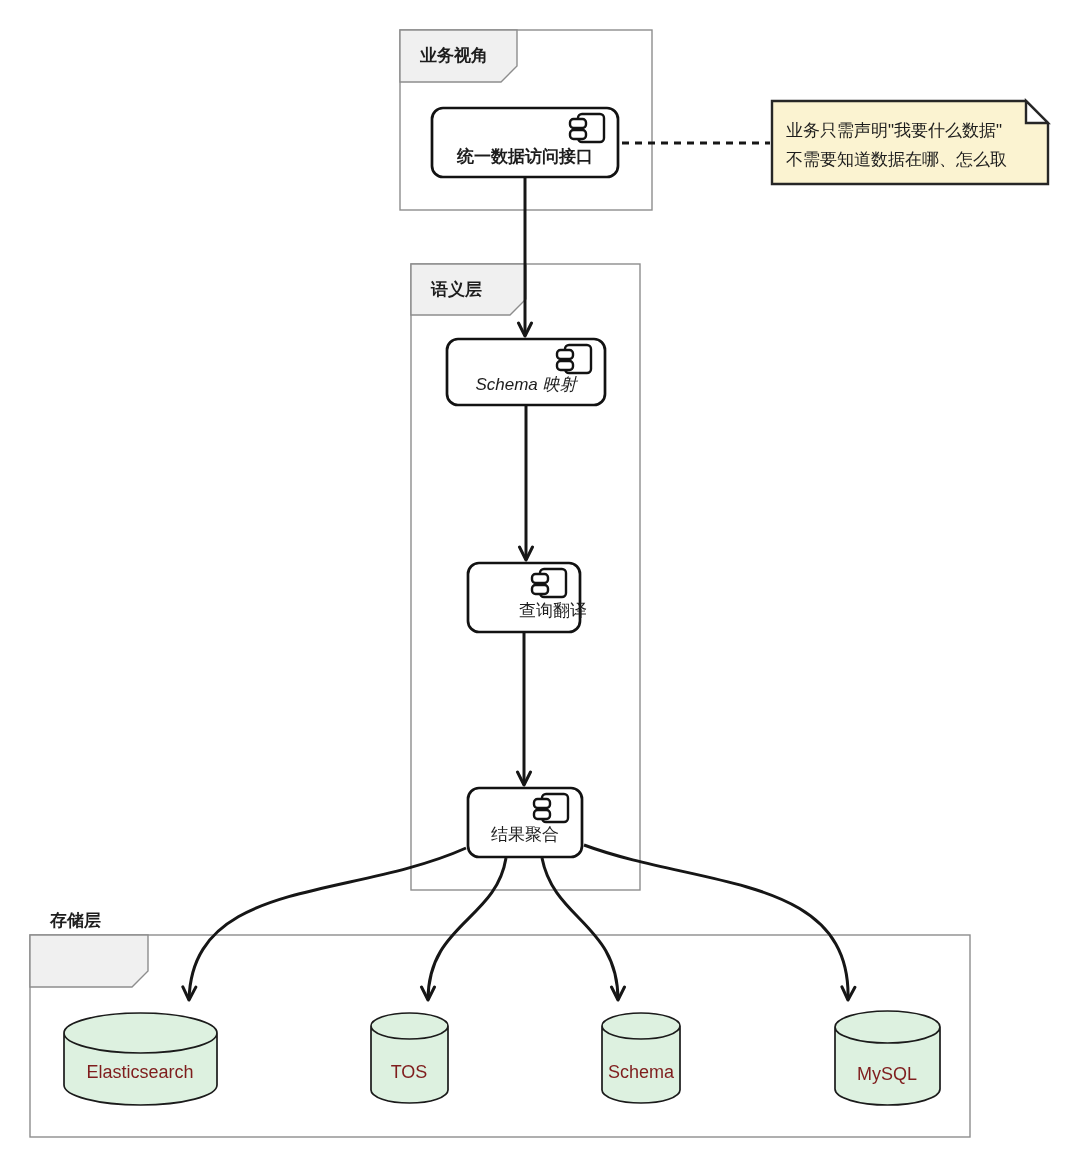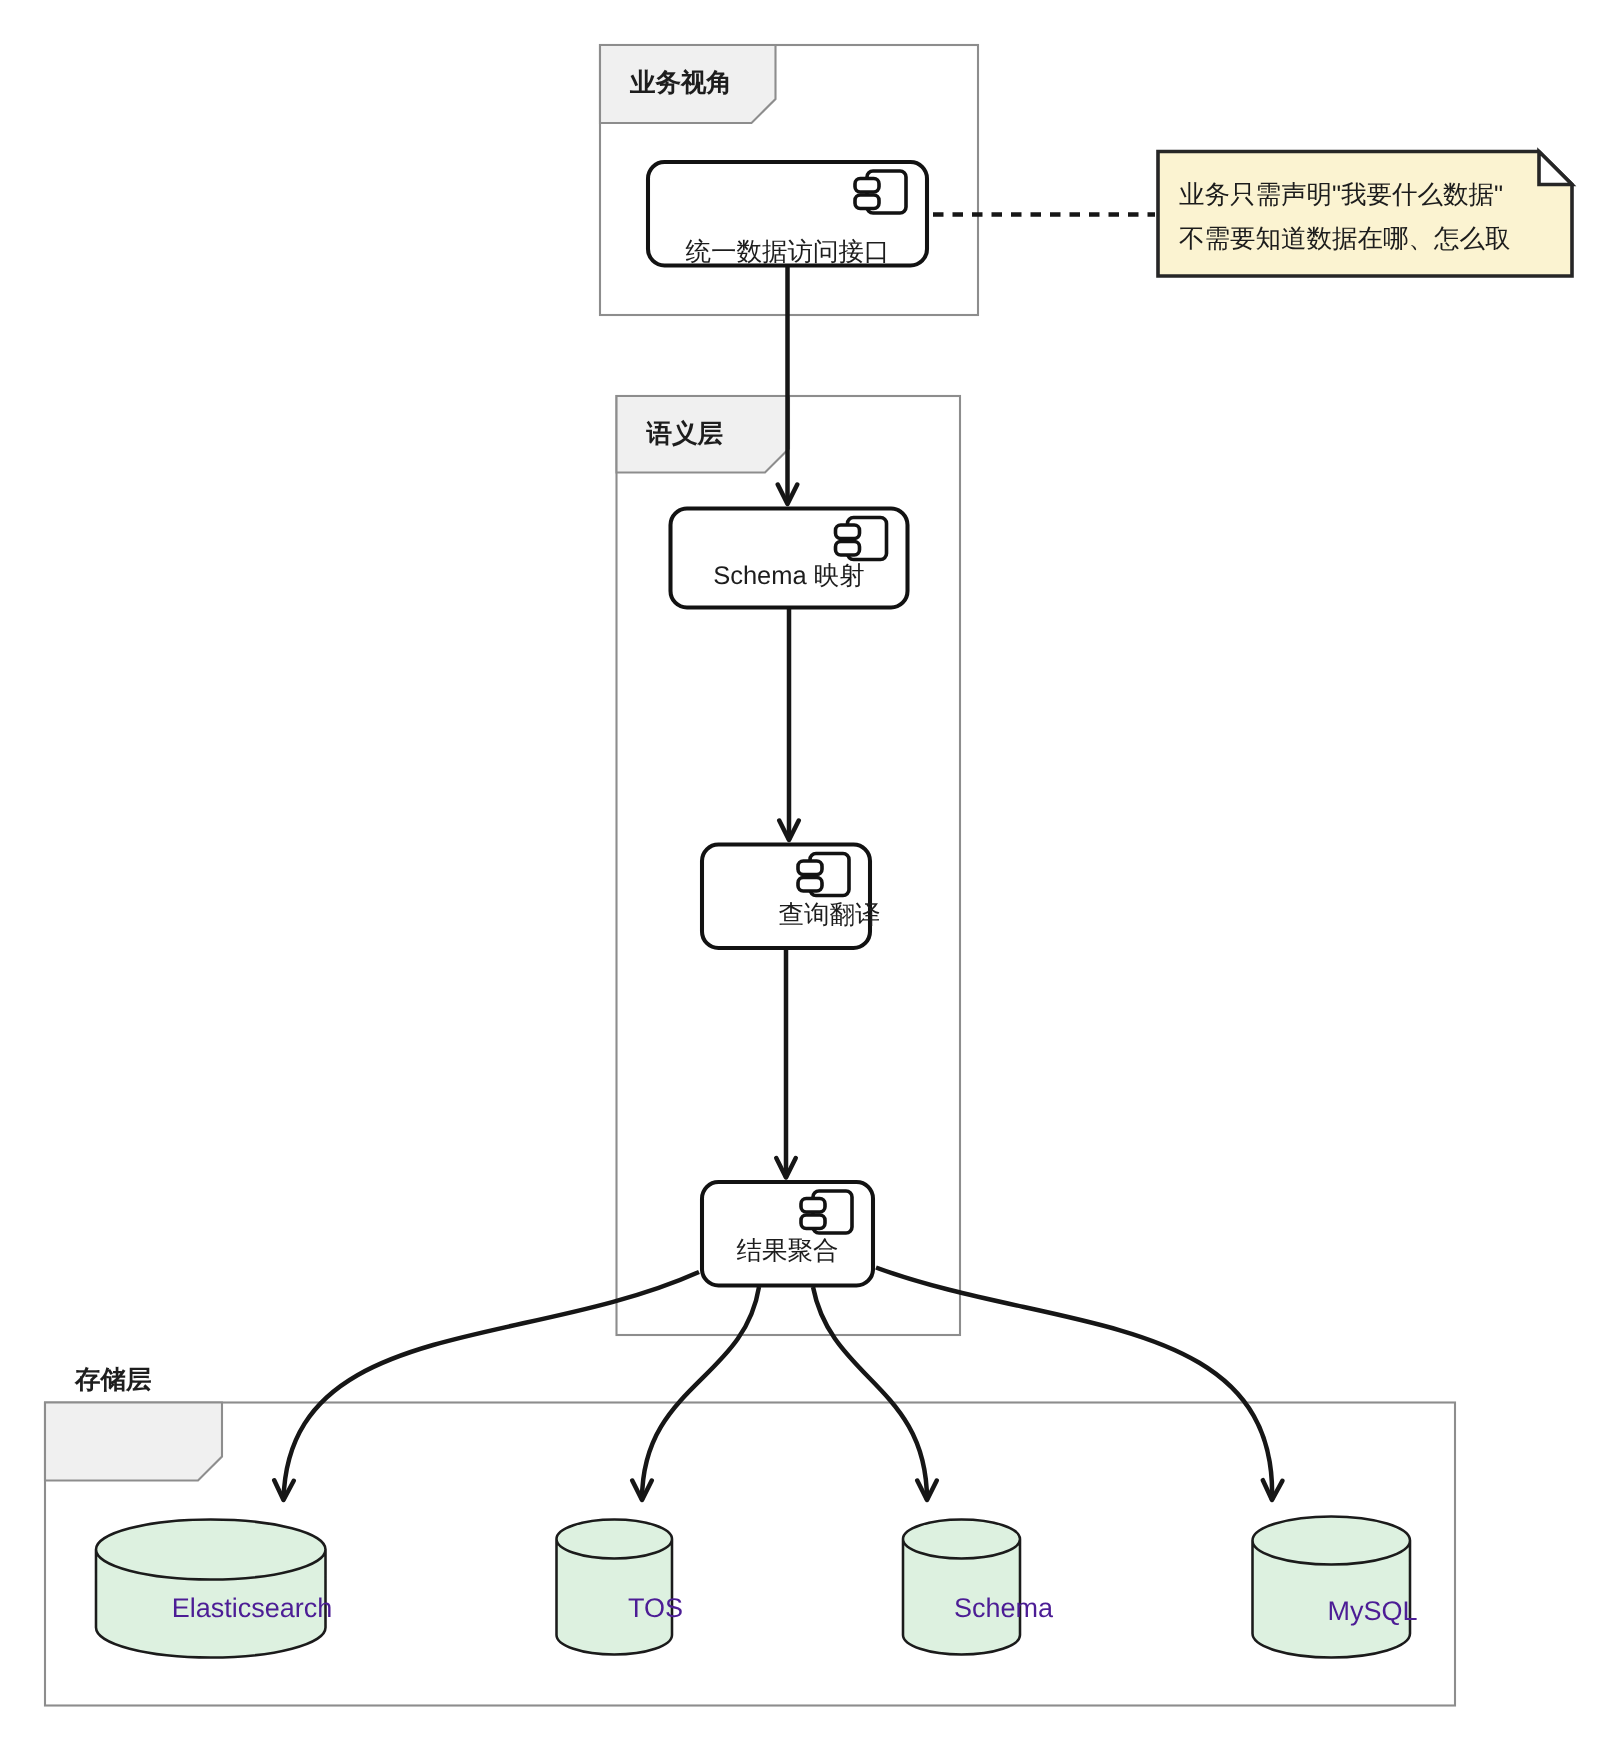--- a/index.html
+++ b/index.html
@@ -34,21 +34,21 @@
   .note-flap{fill:#ffffff;stroke:var(--note_border);stroke-width:2.4;}
   .lbl{
     position:absolute;
     white-space:nowrap;
     font-size:17px;
     line-height:1;
     transform:translate(-50%,-50%);
   }
   .lbl-left{transform:translateY(-50%);}
   .lbl-tab{font-weight:bold;font-size:17px;}
-  .lbl-cyl{font-size:18px;color:#4c1d95;margin-left:28px;}
+  .lbl-cyl{font-size:18px;color:#7f1d1d;}
   .lbl-note{font-size:17px;color:#1c1c1c;}
 </style>
 </head>
 <body>
 
 <div class="canvas">
 
   <svg class="layer" width="1080" height="1170" viewBox="0 0 1080 1170">
     <defs>
       <marker id="arrow" markerUnits="userSpaceOnUse" markerWidth="18" markerHeight="18" viewBox="0 0 18 18" refX="16" refY="9" orient="auto">
@@ -121,22 +121,22 @@
     <path class="cyl" d="M64,1033 a76.5,20 0 0 0 153,0 a76.5,20 0 0 0 -153,0 l0,52 a76.5,20 0 0 0 153,0 l0,-52"></path>
     <path class="cyl" d="M371,1026 a38.5,13 0 0 0 77,0 a38.5,13 0 0 0 -77,0 l0,64 a38.5,13 0 0 0 77,0 l0,-64"></path>
     <path class="cyl" d="M602,1026 a39,13 0 0 0 78,0 a39,13 0 0 0 -78,0 l0,64 a39,13 0 0 0 78,0 l0,-64"></path>
     <path class="cyl" d="M835,1027 a52.5,16 0 0 0 105,0 a52.5,16 0 0 0 -105,0 l0,62 a52.5,16 0 0 0 105,0 l0,-62"></path>
   </svg>
 
   <div class="lbl lbl-left lbl-tab" style="left:420px;top:55px;">业务视角</div>
   <div class="lbl lbl-left lbl-tab" style="left:431px;top:289px;">语义层</div>
   <div class="lbl lbl-left lbl-tab" style="left:50px;top:920px;">存储层</div>
 
-  <div class="lbl" style="left:525px;top:168px;">统一数据访问接口</div>
-  <div class="lbl" style="left:526px;top:384px;">Schema 映射</div>
+  <div class="lbl" style="left:525px;top:156px;font-weight:bold;">统一数据访问接口</div>
+  <div class="lbl" style="left:526px;top:384px;font-style:italic;">Schema 映射</div>
   <div class="lbl" style="left:553px;top:610px;">查询翻译</div>
   <div class="lbl" style="left:525px;top:834px;">结果聚合</div>
 
   <div class="lbl lbl-cyl" style="left:140px;top:1072px;">Elasticsearch</div>
   <div class="lbl lbl-cyl" style="left:409px;top:1072px;">TOS</div>
   <div class="lbl lbl-cyl" style="left:641px;top:1072px;">Schema</div>
   <div class="lbl lbl-cyl" style="left:887px;top:1074px;">MySQL</div>
 
   <div class="lbl lbl-left lbl-note" style="left:786px;top:130px;">业务只需声明"我要什么数据"</div>
   <div class="lbl lbl-left lbl-note" style="left:786px;top:159px;">不需要知道数据在哪、怎么取</div>

